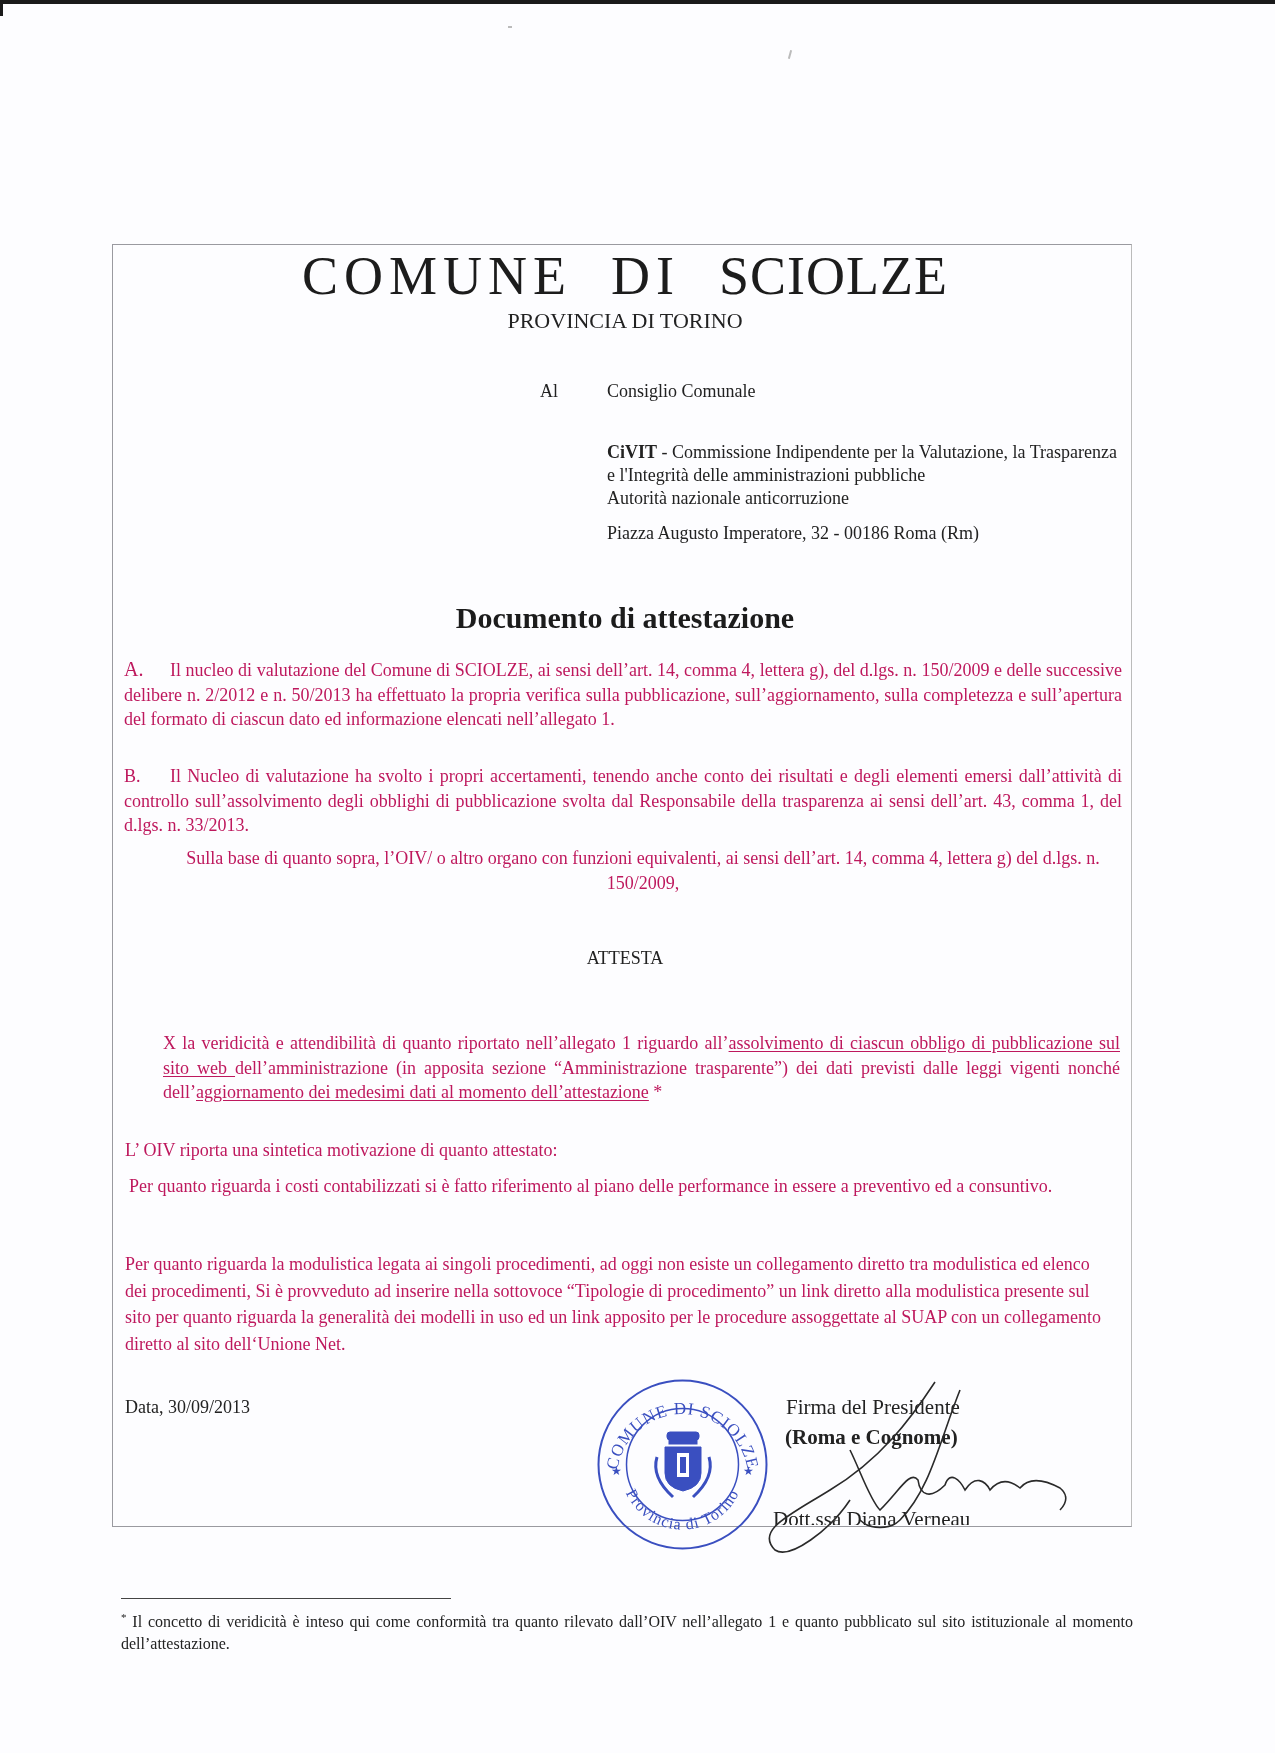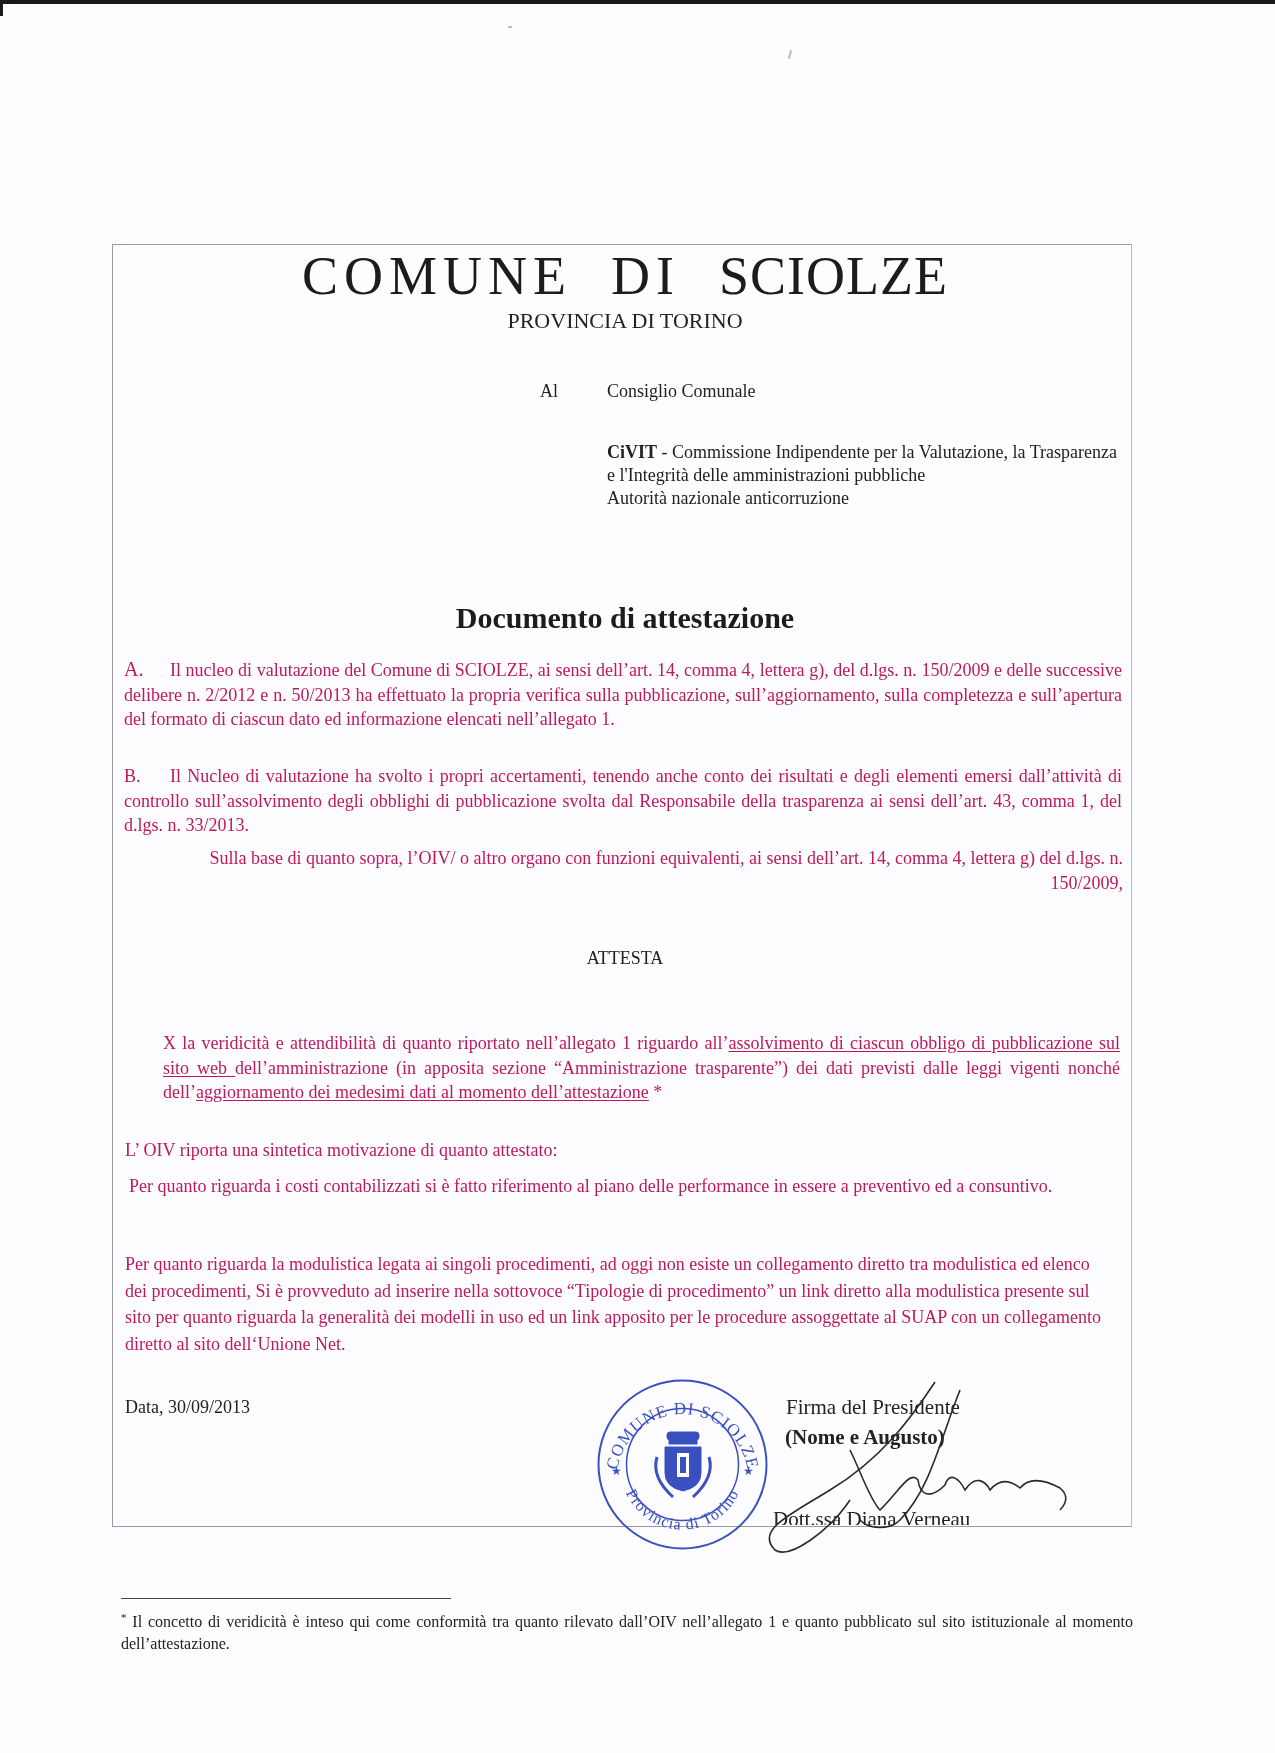--- a/index.html
+++ b/index.html
@@ -73,34 +73,35 @@
 <div class="subtitle">PROVINCIA DI TORINO</div>
 
 <div class="addr">
   <div class="al">Al</div>
   <div class="body">
     <p>Consiglio Comunale</p>
     <div class="block">
       <b>CiVIT</b><span> - Commissione Indipendente per la Valutazione, la Trasparenza e l'Integrità delle amministrazioni pubbliche</span><br>
       <span>Autorità nazionale anticorruzione</span>
     </div>
+    <p>Piazza Augusto Imperatore, 32 - 00186 Roma (Rm)</p>
   </div>
 </div>
 
 <div class="doc-heading">Documento di attestazione</div>
 
 <div class="para" style="top:657px;">
   <span class="lbl" style="font-size:20px;">A.</span><span>Il nucleo di valutazione del Comune di SCIOLZE, ai sensi dell’art. 14, comma 4, lettera g), del d.lgs. n. 150/2009 e delle successive delibere n. 2/2012 e n. 50/2013 ha effettuato la propria verifica sulla pubblicazione, sull’aggiornamento, sulla completezza e sull’apertura del formato di ciascun dato ed informazione elencati nell’allegato 1.</span>
 </div>
 
 <div class="para" style="top:764px;">
   <span class="lbl">B.</span><span>Il Nucleo di valutazione ha svolto i propri accertamenti, tenendo anche conto dei risultati e degli elementi emersi dall’attività di controllo sull’assolvimento degli obblighi di pubblicazione svolta dal Responsabile della trasparenza ai sensi dell’art. 43, comma 1, del d.lgs. n. 33/2013.</span>
 </div>
 
-<div class="para indent" style="top:846px; width:960px; text-align:right;">Sulla base di quanto sopra, l’OIV/ o altro organo con funzioni equivalenti, ai sensi dell’art. 14, comma 4, lettera g) del d.lgs. n. 150/2009,</div>
+<div class="para indent" style="top:846px; width:960px; text-align:center;">Sulla base di quanto sopra, l’OIV/ o altro organo con funzioni equivalenti, ai sensi dell’art. 14, comma 4, lettera g) del d.lgs. n. 150/2009,</div>
 
 <div class="center-label" style="top:948px;">ATTESTA</div>
 
 <div class="para indent" style="top:1031px;">
   <span>X la veridicità e attendibilità di quanto riportato nell’allegato 1 riguardo all’</span><u>assolvimento di ciascun obbligo di pubblicazione sul sito web </u><span>dell’amministrazione (in apposita sezione “Amministrazione trasparente”) dei dati previsti dalle leggi vigenti nonché dell’</span><u>aggiornamento dei medesimi dati al momento dell’attestazione</u><span> *</span>
 </div>
 
 <div class="para" style="top:1138px; left:125px;">L’ OIV riporta una sintetica motivazione di quanto attestato:</div>
 <div class="para" style="top:1174px; left:129px; width:990px; text-align:left;">Per quanto riguarda i costi contabilizzati si è fatto riferimento al piano delle  performance in essere a preventivo ed a consuntivo.</div>
 <div class="para" style="top:1251px; left:125px; width:990px; text-align:left; line-height:26.5px;">Per quanto riguarda la modulistica legata ai singoli procedimenti, ad oggi non esiste un collegamento diretto tra modulistica ed elenco dei procedimenti, Si è provveduto ad inserire nella sottovoce “Tipologie di procedimento” un link diretto alla modulistica presente sul sito per quanto riguarda la generalità dei modelli in uso ed un link apposito per le procedure assoggettate al SUAP con un collegamento diretto al sito dell‘Unione Net.</div>
@@ -129,21 +130,21 @@
     <rect x="82" y="76" width="12" height="24" fill="#fff" stroke="none"></rect>
     <rect x="85" y="80" width="6" height="16" fill="#3a4fc0" stroke="none"></rect>
     <path d="M62 80 q-6 20 16 40" fill="none" stroke-width="3"></path>
     <path d="M114 80 q6 20 -16 40" fill="none" stroke-width="3"></path>
   </g>
   <text x="16" y="98" font-size="12" fill="#3a4fc0">★</text>
   <text x="148" y="98" font-size="12" fill="#3a4fc0">★</text>
 </svg>
 
 <div class="sig-label" style="left:786px; top:1395px;">Firma del Presidente</div>
-<div class="sig-label" style="left:785px; top:1425px; font-weight:bold;">(Nome e Augusto)</div>
+<div class="sig-label" style="left:785px; top:1425px; font-weight:bold;">(Roma e Cognome)</div>
 <div class="sig-label" style="left:773px; top:1507px; height:18px; overflow:hidden;">Dott.ssa Diana Verneau</div>
 
 <svg class="signature" viewBox="0 0 330 175">
   <g fill="none" stroke="#2a2a2a" stroke-width="1.6">
     <path d="M175 2 C 150 40, 120 80, 70 110 C 30 135, -5 150, 15 170 C 30 180, 70 150, 90 120"></path>
     <path d="M200 10 C 180 60, 170 110, 140 140 C 130 150, 110 150, 100 140"></path>
     <path d="M90 70 C 100 90, 110 120, 120 130 C 140 110, 150 90, 158 100 C 160 115, 170 120, 185 105 C 190 90, 200 100, 205 110 C 215 95, 225 100, 230 110 C 240 98, 250 100, 260 108 C 270 96, 285 100, 300 108 C 305 112, 310 120, 300 130"></path>
   </g>
 </svg>
 

